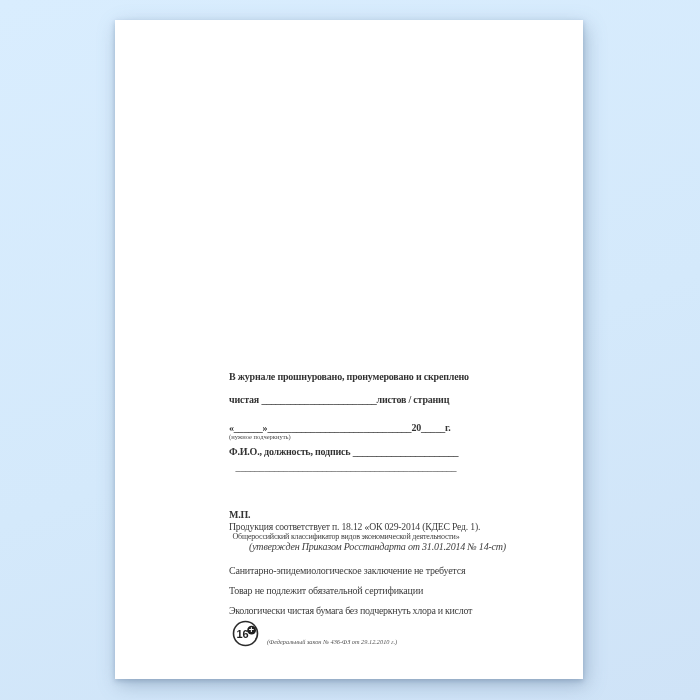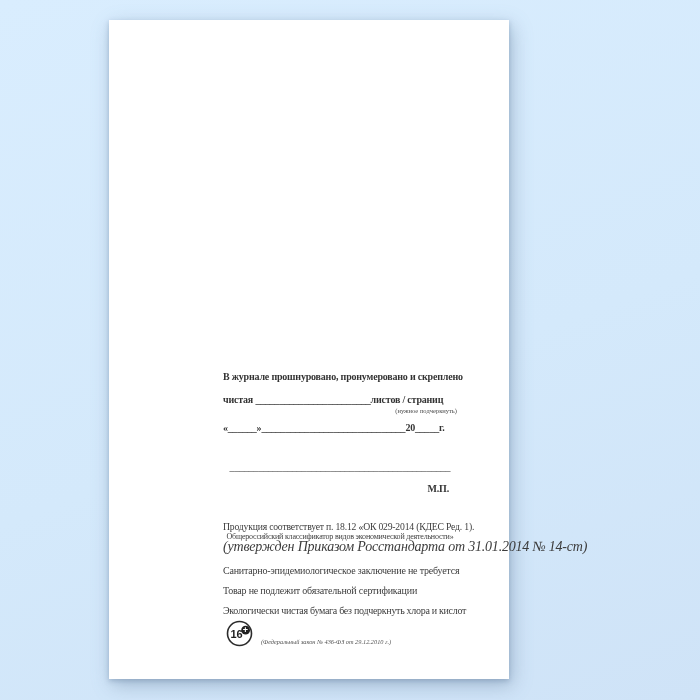--- a/index.html
+++ b/index.html
@@ -8,49 +8,49 @@
     font-family: "Liberation Serif", "DejaVu Serif", serif;
     overflow: hidden;
   }
   .scene {
     position: relative;
     width: 700px; height: 700px;
     background: linear-gradient(160deg, #d9edfe 0%, #d4e9fb 55%, #cfe3f7 100%);
   }
   .page {
     position: absolute;
-    left: 109px; top: 20px;
-    width: 400px; height: 659px;
+    left: 115px; top: 20px;
+    width: 468px; height: 659px;
     background: #ffffff;
     box-shadow: 0 2px 5px rgba(98,124,156,0.38), 3px 6px 18px rgba(98,124,156,0.42);
   }
   .row {
     position: absolute;
     left: 114px; width: 234px;
     white-space: nowrap;
     font-size: 10px; line-height: 12px;
     letter-spacing: -0.2px;
     color: #3c3c3c;
   }
   .bold   { font-weight: 600; color: #343434; }
-  .right  { text-align: right; }
+  .right  { text-align: left; margin-top: 26px; }
   .small  { font-size: 6.5px; line-height: 8px; letter-spacing: 0; color: #4a4a4a; }
   .italic { font-style: italic; }
   .ruleline { color: #6e6e6e; text-align: center; }
 
   .t1  { top: 351px; }
   .t2  { top: 374px; }
   .t3  { top: 387px; }
   .t4  { top: 402px; }
   .t5  { top: 426px; }
   .t6  { top: 441px; }
   .t7  { top: 463px; padding-right: 8px; box-sizing: border-box; }
   .t8  { top: 501px; font-size: 9.7px; }
   .t9  { top: 512px; font-size: 8px;   line-height: 10px; text-align: center; }
-  .t10 { top: 521px; font-size: 14px; }
+  .t10 { top: 521px; font-size: 10px; margin-left: 20px; }
   .t11 { top: 545px; }
   .t12 { top: 565px; }
   .t13 { top: 585px; letter-spacing: -0.3px; }
 
   .agemark {
     position: absolute;
     left: 117px; top: 600px;
     width: 27px; height: 27px;
   }
   .agemark svg text {
@@ -67,20 +67,21 @@
   <div class="page">
 
     <div class="row t1 bold">В журнале прошнуровано, пронумеровано и скреплено</div>
 
     <div class="row t2 bold">чистая ________________________листов / страниц</div>
 
     <div class="row t3 small right">(нужное подчеркнуть)</div>
 
     <div class="row t4 bold">«______»______________________________20_____г.</div>
 
+    <div class="row t5 bold">Ф.И.О., должность, подпись ______________________</div>
 
     <div class="row t6 bold ruleline">______________________________________________</div>
 
     <div class="row t7 bold right">М.П.</div>
 
     <div class="row t8">Продукция соответствует п. 18.12 «ОК 029-2014 (КДЕС Ред. 1).</div>
 
     <div class="row t9">Общероссийский классификатор видов экономической деятельности»</div>
 
     <div class="row t10 italic">(утвержден Приказом Росстандарта от 31.01.2014 № 14-ст)</div>

